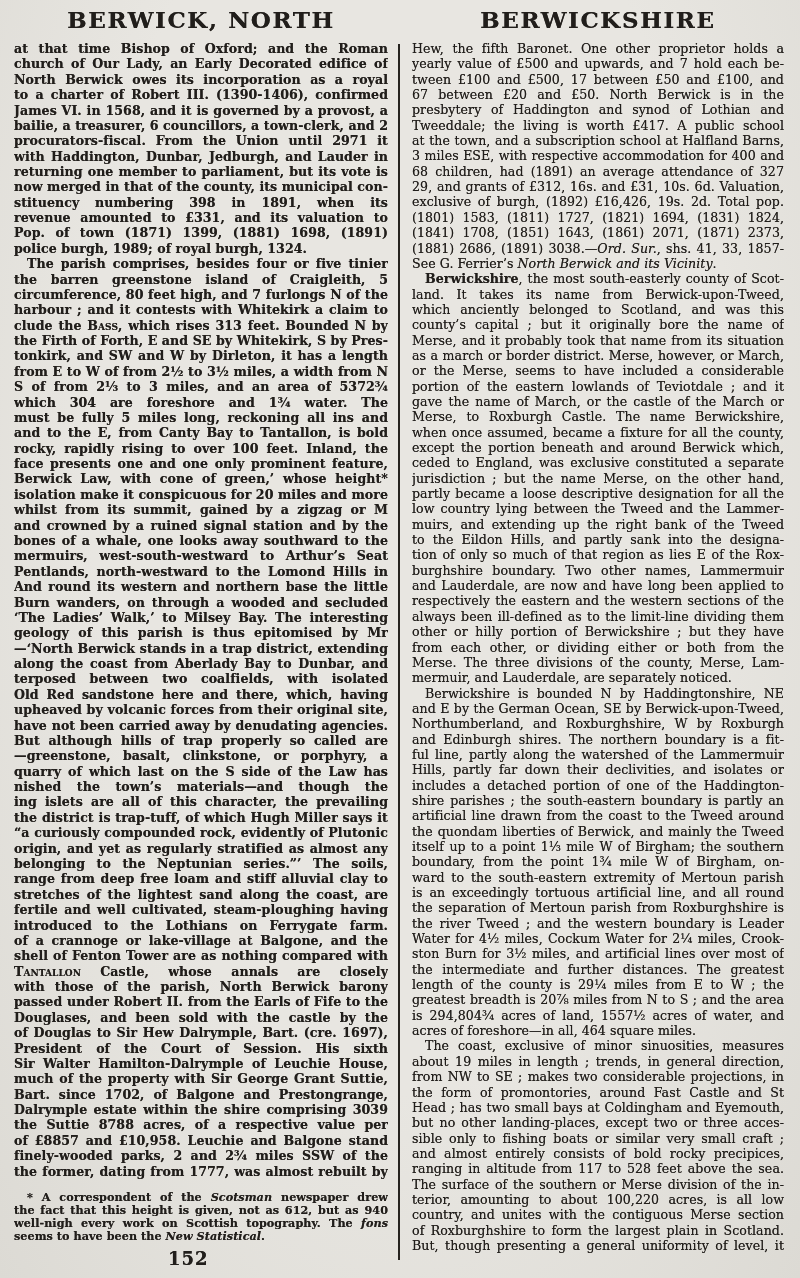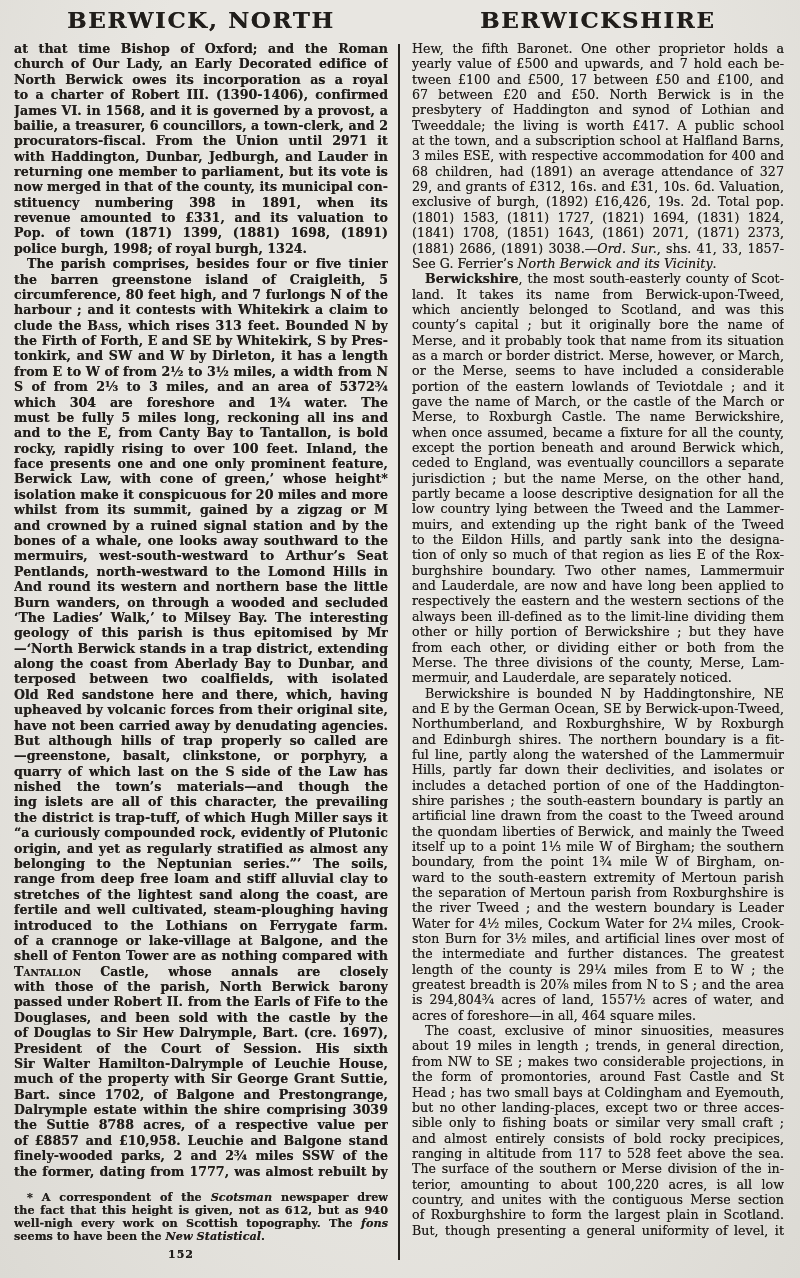--- a/index.html
+++ b/index.html
@@ -33,21 +33,21 @@
   }
   .line.end{text-align-last:left;}
   .line.ind{text-indent:13px;}
   .sc{font-variant:small-caps;}
   #footnote{margin-top:12px;}
   #footnote .line{
     font-size:11.2px;line-height:13px;max-height:13.1px;
   }
   #page-number{
     position:absolute;left:168px;top:1248px;
-    font-size:11px;font-weight:bold;letter-spacing:1px;
+    font-size:18px;font-weight:bold;letter-spacing:1px;
     text-shadow:0 0 .5px rgba(25,22,18,.8);
   }
 </style>
 </head>
 <body>
 
 <div id="left-header" class="col-header">BERWICK, NORTH</div>
 <div id="right-header" class="col-header">BERWICKSHIRE</div>
 
 <div class="divider"></div>
@@ -61,21 +61,21 @@
         <div class="line">to a charter of Robert III. (1390-1406), confirmed by</div>
         <div class="line">James VI. in 1568, and it is governed by a provost, a</div>
         <div class="line">bailie, a treasurer, 6 councillors, a town-clerk, and 2</div>
         <div class="line">procurators-fiscal.  From the Union until 2971 it united</div>
         <div class="line">with Haddington, Dunbar, Jedburgh, and Lauder in</div>
         <div class="line">returning one member to parliament, but its vote is</div>
         <div class="line">now merged in that of the county, its municipal con-</div>
         <div class="line">stituency numbering 398 in 1891, when its corporation</div>
         <div class="line">revenue amounted to £331, and its valuation to £11,596.</div>
         <div class="line">Pop. of town (1871) 1399, (1881) 1698, (1891) 2376; of</div>
-        <div class="line end">police burgh, 1998; of royal burgh, 1324.</div>
+        <div class="line end">police burgh, 1989; of royal burgh, 1324.</div>
       </div>
       <div class="para">
         <div class="line ind">The parish comprises, besides four or five tinier islets,</div>
         <div class="line">the barren greenstone island of Craigleith, 5 furlongs in</div>
         <div class="line">circumference, 80 feet high, and 7 furlongs N of the</div>
         <div class="line">harbour ; and it contests with Whitekirk a claim to in-</div>
         <div class="line">clude the <span class="sc">Bass</span>, which rises 313 feet.  Bounded N by</div>
         <div class="line">the Firth of Forth, E and SE by Whitekirk, S by Pres-</div>
         <div class="line">tonkirk, and SW and W by Dirleton, it has a length</div>
         <div class="line">from E to W of from 2½ to 3½ miles, a width from N to</div>
@@ -168,21 +168,21 @@
         <div class="line">which anciently belonged to Scotland, and was this</div>
         <div class="line">county’s capital ; but it originally bore the name of</div>
         <div class="line">Merse, and it probably took that name from its situation</div>
         <div class="line">as a march or border district.  Merse, however, or March,</div>
         <div class="line">or the Merse, seems to have included a considerable</div>
         <div class="line">portion of the eastern lowlands of Teviotdale ; and it</div>
         <div class="line">gave the name of March, or the castle of the March or</div>
         <div class="line">Merse, to Roxburgh Castle.  The name Berwickshire,</div>
         <div class="line">when once assumed, became a fixture for all the county,</div>
         <div class="line">except the portion beneath and around Berwick which,</div>
-        <div class="line">ceded to England, was eventually councillors a separate</div>
+        <div class="line">ceded to England, was exclusive constituted a separate</div>
         <div class="line">jurisdiction ; but the name Merse, on the other hand,</div>
         <div class="line">partly became a loose descriptive designation for all the</div>
         <div class="line">low country lying between the Tweed and the Lammer-</div>
         <div class="line">muirs, and extending up the right bank of the Tweed</div>
         <div class="line">to the Eildon Hills, and partly sank into the designa-</div>
         <div class="line">tion of only so much of that region as lies E of the Rox-</div>
         <div class="line">burghshire boundary.  Two other names, Lammermuir</div>
         <div class="line">and Lauderdale, are now and have long been applied to</div>
         <div class="line">respectively the eastern and the western sections of the</div>
         <div class="line">always been ill-defined as to the limit-line dividing them</div>
@@ -198,20 +198,21 @@
         <div class="line">and Edinburgh shires.  The northern boundary is a fit-</div>
         <div class="line">ful line, partly along the watershed of the Lammermuir</div>
         <div class="line">Hills, partly far down their declivities, and isolates or</div>
         <div class="line">includes a detached portion of one of the Haddington-</div>
         <div class="line">shire parishes ; the south-eastern boundary is partly an</div>
         <div class="line">artificial line drawn from the coast to the Tweed around</div>
         <div class="line">the quondam liberties of Berwick, and mainly the Tweed</div>
         <div class="line">itself up to a point 1⅓ mile W of Birgham; the southern</div>
         <div class="line">boundary, from the point 1¾ mile W of Birgham, on-</div>
         <div class="line">ward to the south-eastern extremity of Mertoun parish</div>
+        <div class="line">is an exceedingly tortuous artificial line, and all round</div>
         <div class="line">the separation of Mertoun parish from Roxburghshire is</div>
         <div class="line">the river Tweed ; and the western boundary is Leader</div>
         <div class="line">Water for 4½ miles, Cockum Water for 2¼ miles, Crook-</div>
         <div class="line">ston Burn for 3½ miles, and artificial lines over most of</div>
         <div class="line">the intermediate and further distances.  The greatest</div>
         <div class="line">length of the county is 29¼ miles from E to W ; the</div>
         <div class="line">greatest breadth is 20⅞ miles from N to S ; and the area</div>
         <div class="line">is 294,804¾ acres of land, 1557½ acres of water, and 799</div>
         <div class="line end">acres of foreshore—in all, 464 square miles.</div>
       </div>

